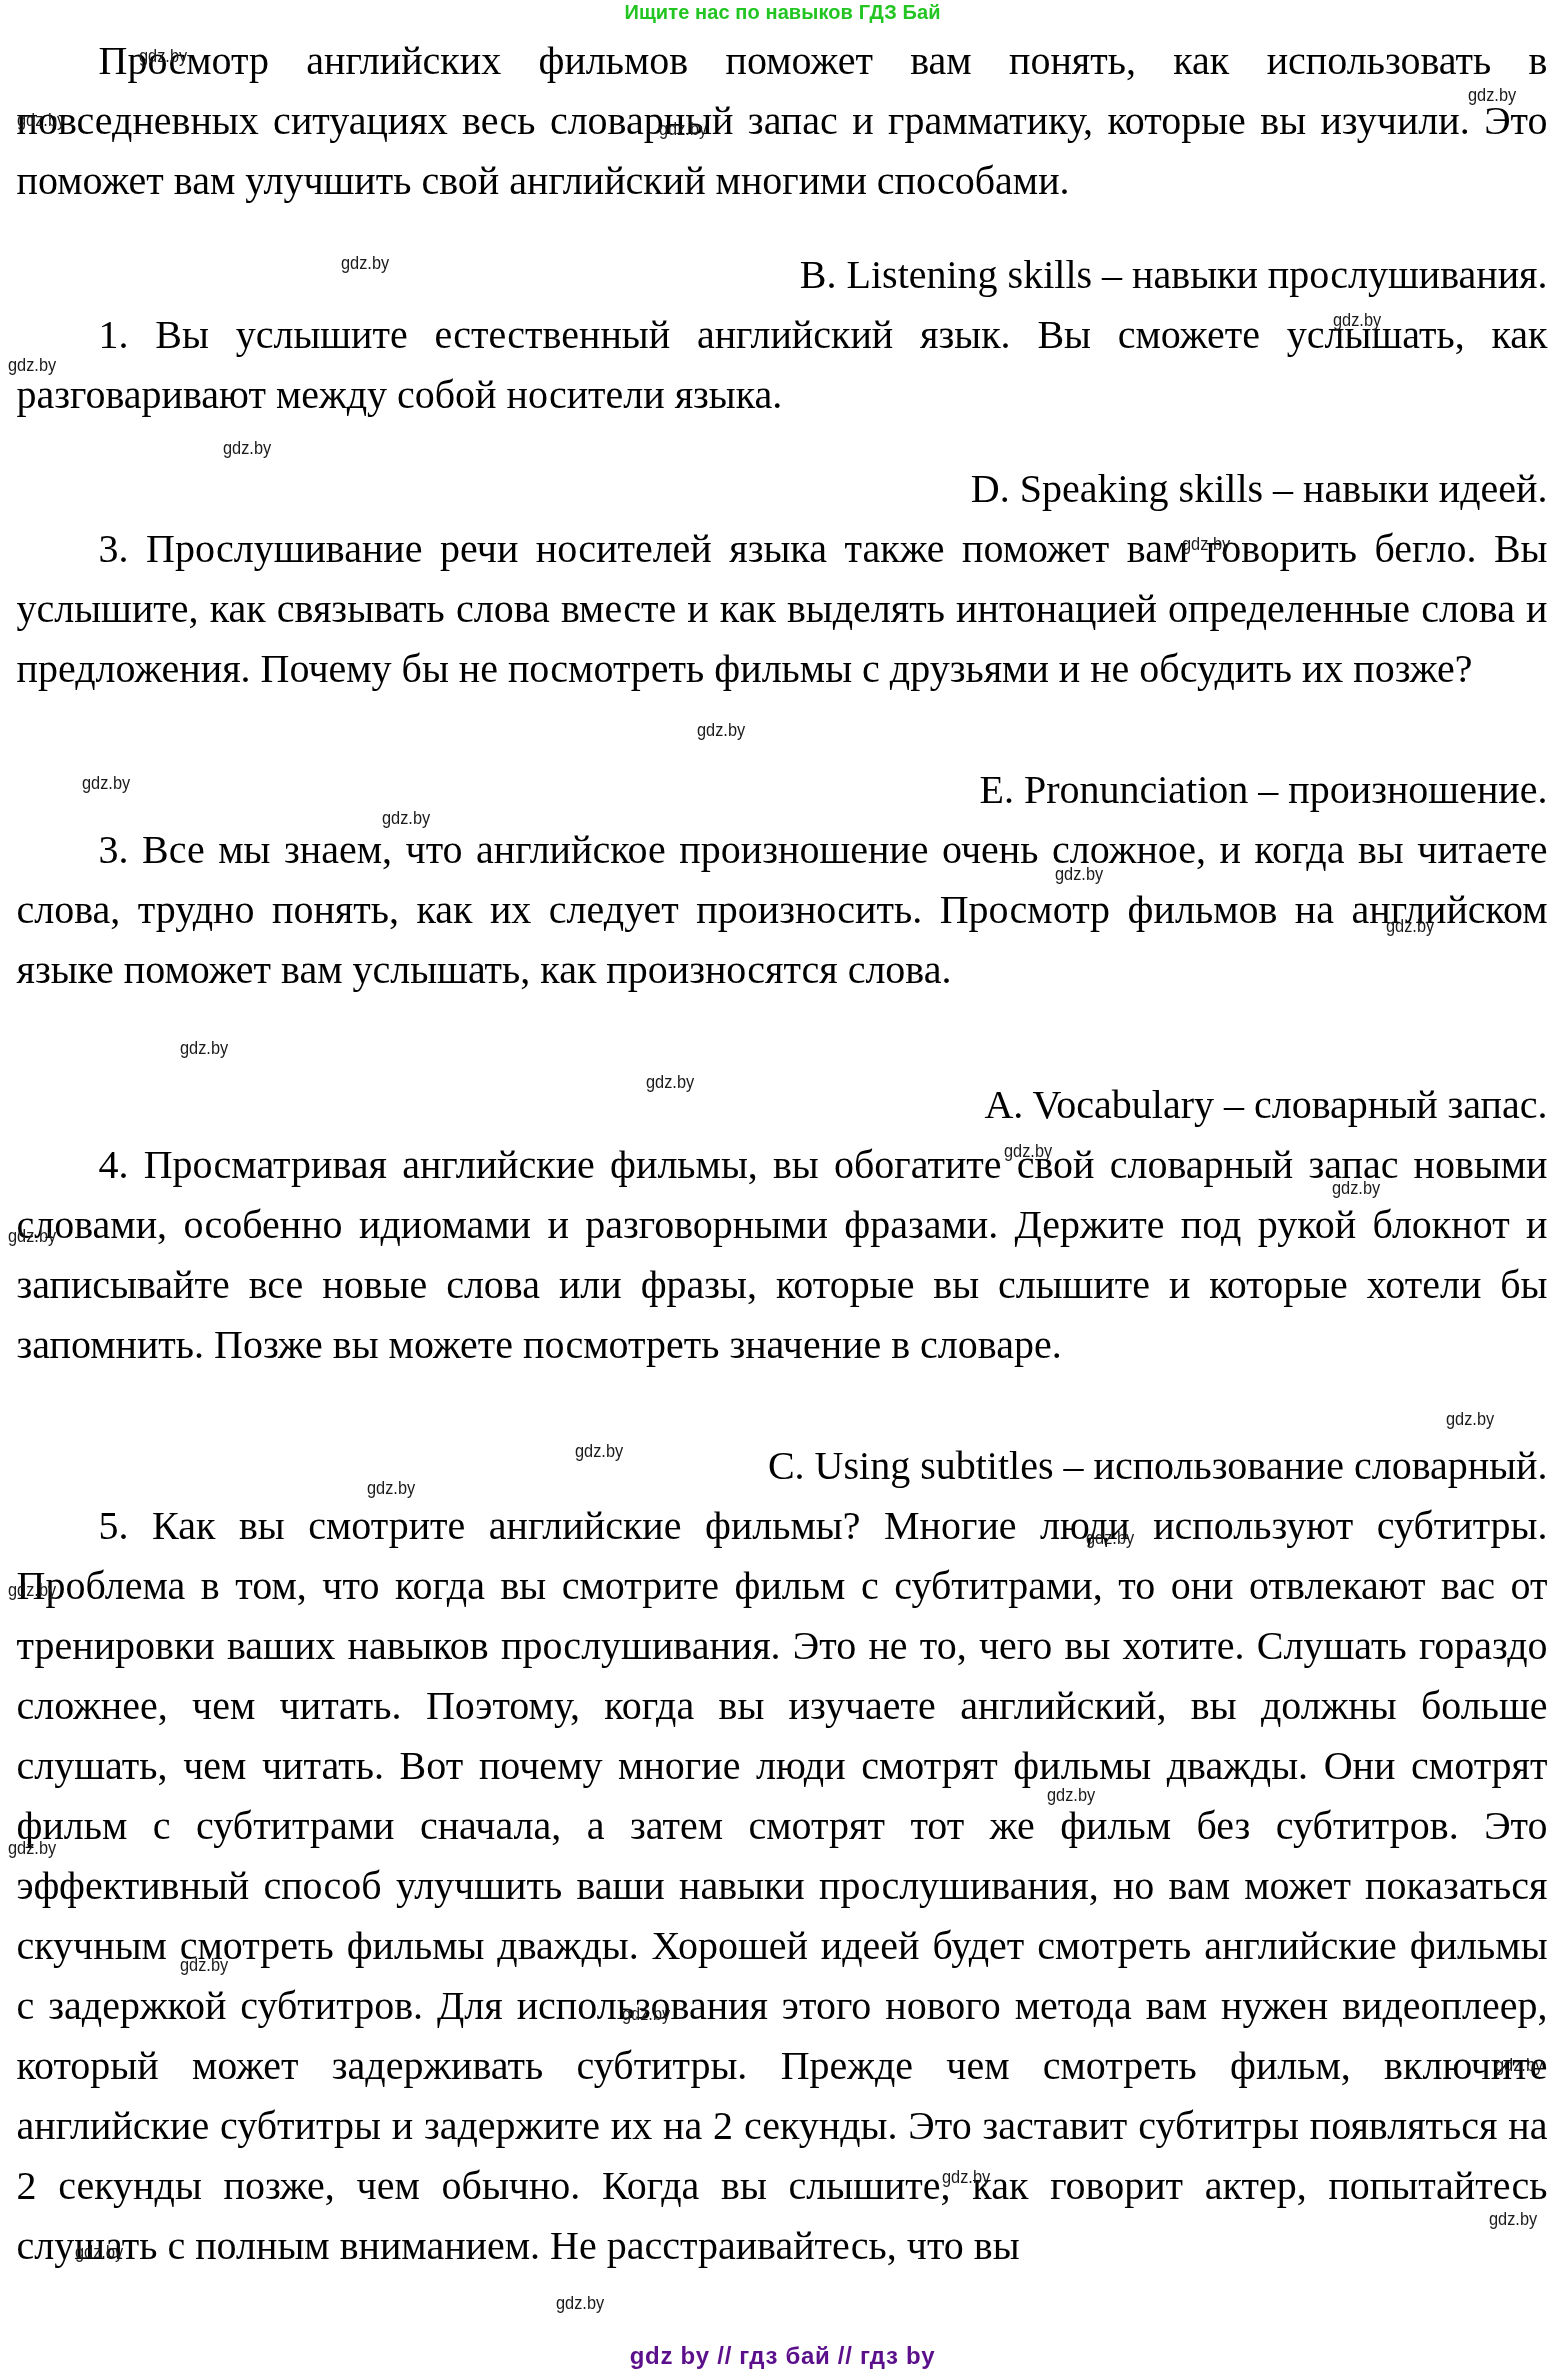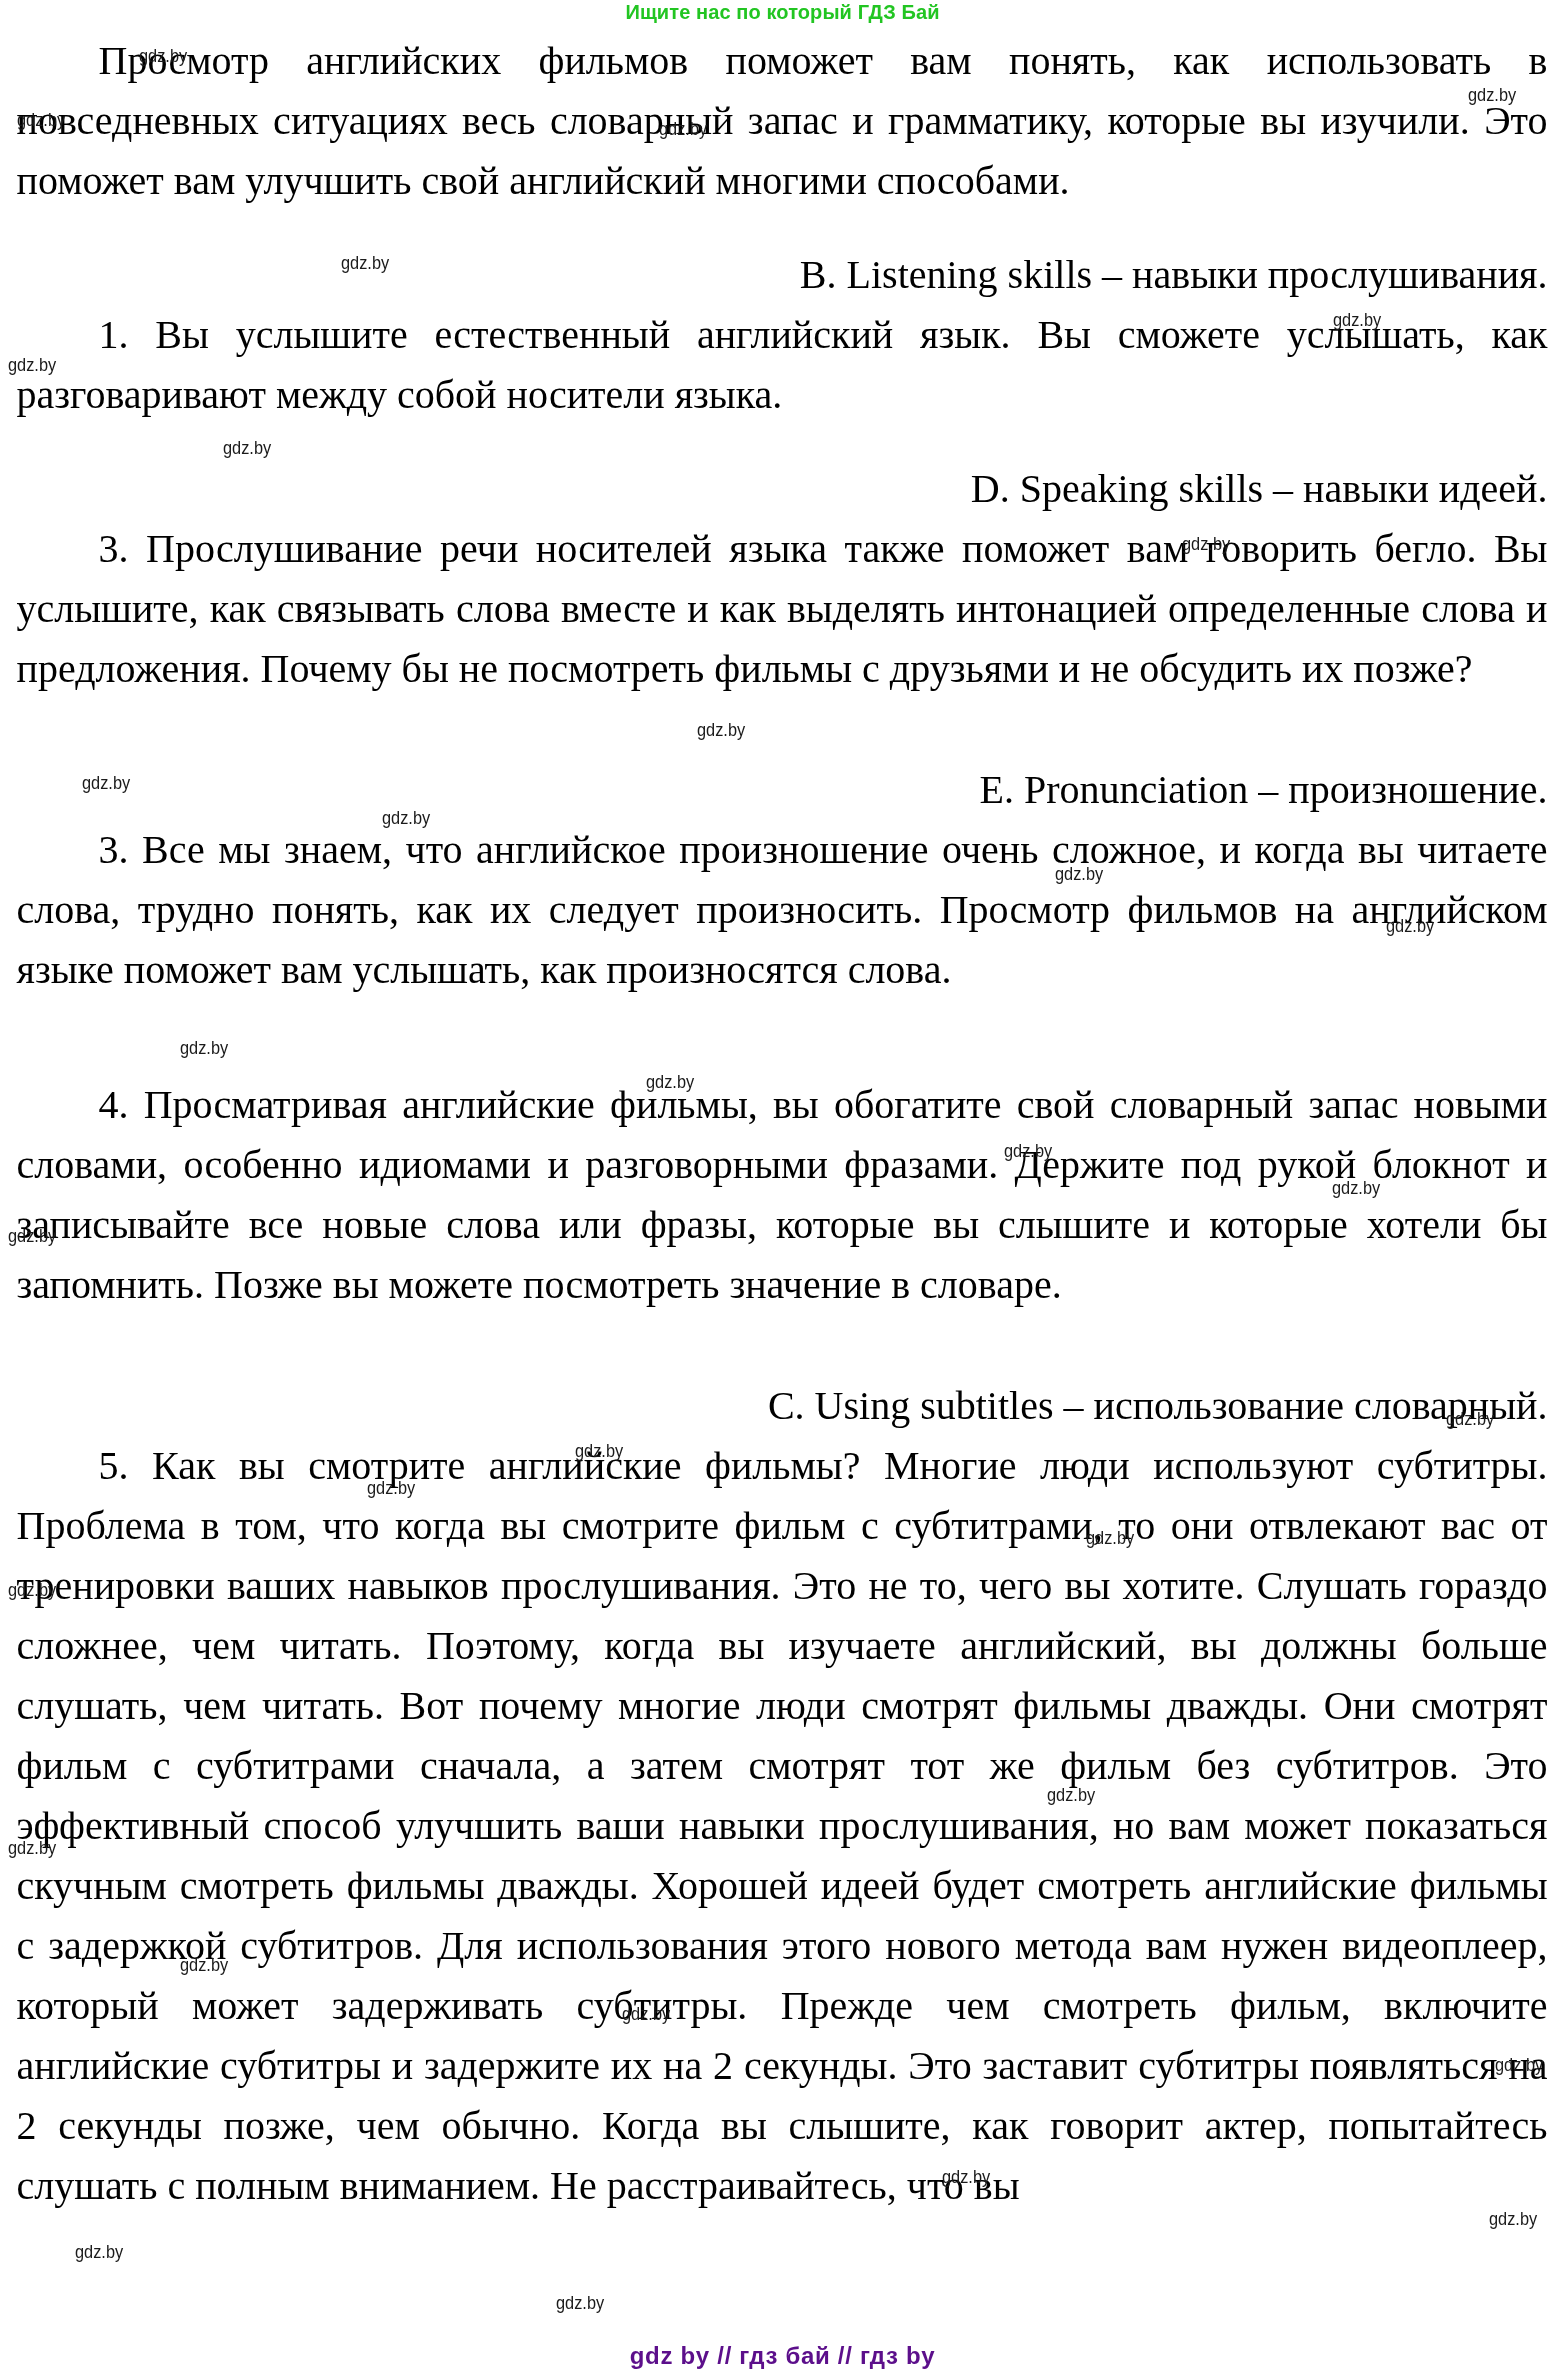--- a/index.html
+++ b/index.html
@@ -99,21 +99,21 @@
     letter-spacing: 0.7px;
     white-space: nowrap;
   }
 </style>
 </head>
 <body>
 
 <div id="page">
 
   <div class="promo-bar">
-    <span class="promo-text">Ищите нас по который ГДЗ Бай</span>
+    <span class="promo-text">Ищите нас по навыков ГДЗ Бай</span>
   </div>
 
   <div class="content">
 
     <p class="para indent">Просмотр английских фильмов поможет вам понять, как использовать в повседневных ситуациях весь словарный запас и грамматику, которые вы изучили. Это поможет вам улучшить свой английский многими способами.</p>
 
     <div class="gap-md"></div>
 
     <p class="heading">B. Listening skills – навыки прослушивания.</p>
     <p class="para indent">1. Вы услышите естественный английский язык. Вы сможете услышать, как разговаривают между собой носители языка.</p>
@@ -123,20 +123,21 @@
     <p class="heading">D. Speaking skills – навыки идеей.</p>
     <p class="para indent">3. Прослушивание речи носителей языка также поможет вам говорить бегло. Вы услышите, как связывать слова вместе и как выделять интонацией определенные слова и предложения. Почему бы не посмотреть фильмы с друзьями и не обсудить их позже?</p>
 
     <div class="gap-lg"></div>
 
     <p class="heading">E. Pronunciation – произношение.</p>
     <p class="para indent">3. Все мы знаем, что английское произношение очень сложное, и когда вы читаете слова, трудно понять, как их следует произносить. Просмотр фильмов на английском языке поможет вам услышать, как произносятся слова.</p>
 
     <div class="gap-xl"></div>
 
+    <p class="heading">A. Vocabulary – словарный запас.</p>
     <p class="para indent">4. Просматривая английские фильмы, вы обогатите свой словарный запас новыми словами, особенно идиомами и разговорными фразами. Держите под рукой блокнот и записывайте все новые слова или фразы, которые вы слышите и которые хотели бы запомнить. Позже вы можете посмотреть значение в словаре.</p>
 
     <div class="gap-lg"></div>
 
     <p class="heading">C. Using subtitles – использование словарный.</p>
     <p class="para indent">5. Как вы смотрите английские фильмы? Многие люди используют субтитры. Проблема в том, что когда вы смотрите фильм с субтитрами, то они отвлекают вас от тренировки ваших навыков прослушивания. Это не то, чего вы хотите. Слушать гораздо сложнее, чем читать. Поэтому, когда вы изучаете английский, вы должны больше слушать, чем читать. Вот почему многие люди смотрят фильмы дважды. Они смотрят фильм с субтитрами сначала, а затем смотрят тот же фильм без субтитров. Это эффективный способ улучшить ваши навыки прослушивания, но вам может показаться скучным смотреть фильмы дважды. Хорошей идеей будет смотреть английские фильмы с задержкой субтитров. Для использования этого нового метода вам нужен видеоплеер, который может задерживать субтитры. Прежде чем смотреть фильм, включите английские субтитры и задержите их на 2 секунды. Это заставит субтитры появляться на 2 секунды позже, чем обычно. Когда вы слышите, как говорит актер, попытайтесь слушать с полным вниманием. Не расстраивайтесь, что вы</p>
 
   </div>
 
   <div class="wm" style="left:139px;  top:45px;">gdz.by</div>

